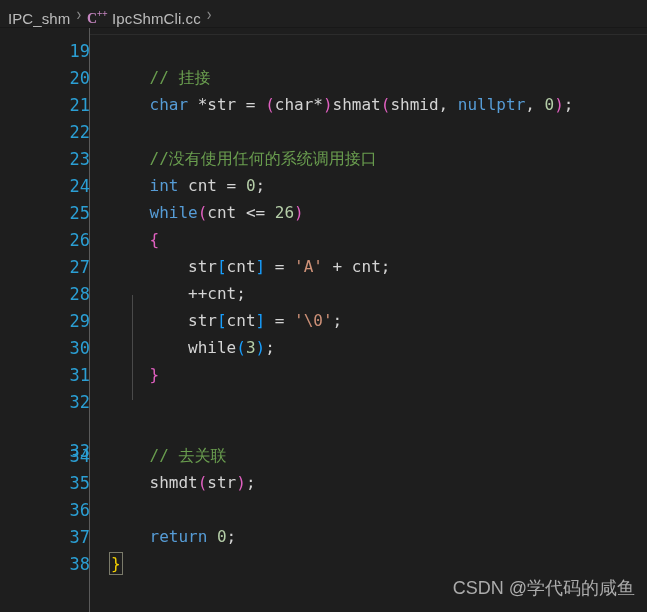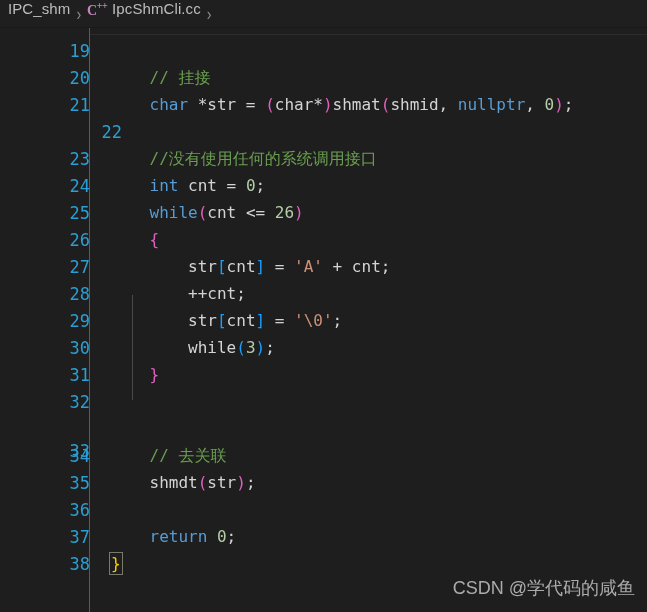--- a/index.html
+++ b/index.html
@@ -21,21 +21,21 @@
     background: #1f1f1f;
     display: flex;
     align-items: center;
     padding-left: 8px;
     box-sizing: border-box;
     border-bottom: 1px solid #181818;
     white-space: nowrap;
   }
   .crumb {
     display: flex;
-    align-items: flex-start;
+    align-items: flex-end;
     height: 100%;
     color: #a9a9a9;
     font-size: 15px;
     letter-spacing: .1px;
   }
   .crumb-sep {
     color: #8a8a8a;
     font-size: 14px;
     margin: 0 6px;
     display: inline-block;
@@ -181,21 +181,21 @@
         <div class="code-text"></div>
       </div>
       <div class="code-line" style="top: 36px;">
         <div class="lineno">20</div>
         <div class="code-text"><span class="plain">    </span><span class="cmt">// 挂接</span></div>
       </div>
       <div class="code-line" style="top: 63px;">
         <div class="lineno">21</div>
         <div class="code-text"><span class="plain">    </span><span class="kw">char</span><span class="plain"> *str = </span><span class="p1">(</span><span class="plain">char*</span><span class="p1">)</span><span class="plain">shmat</span><span class="p1">(</span><span class="plain">shmid, </span><span class="kw">nullptr</span><span class="plain">, </span><span class="num">0</span><span class="p1">)</span><span class="plain">;</span></div>
       </div>
-      <div class="code-line" style="top: 90px; margin-left: 32px;">
+      <div class="code-line" style="top: 90px;">
         <div class="lineno">22</div>
         <div class="code-text"></div>
       </div>
       <div class="code-line" style="top: 117px;">
         <div class="lineno">23</div>
         <div class="code-text"><span class="plain">    </span><span class="cmt">//没有使用任何的系统调用接口</span></div>
       </div>
       <div class="code-line" style="top: 144px;">
         <div class="lineno">24</div>
         <div class="code-text"><span class="plain">    </span><span class="kw">int</span><span class="plain"> cnt = </span><span class="num">0</span><span class="plain">;</span></div>

